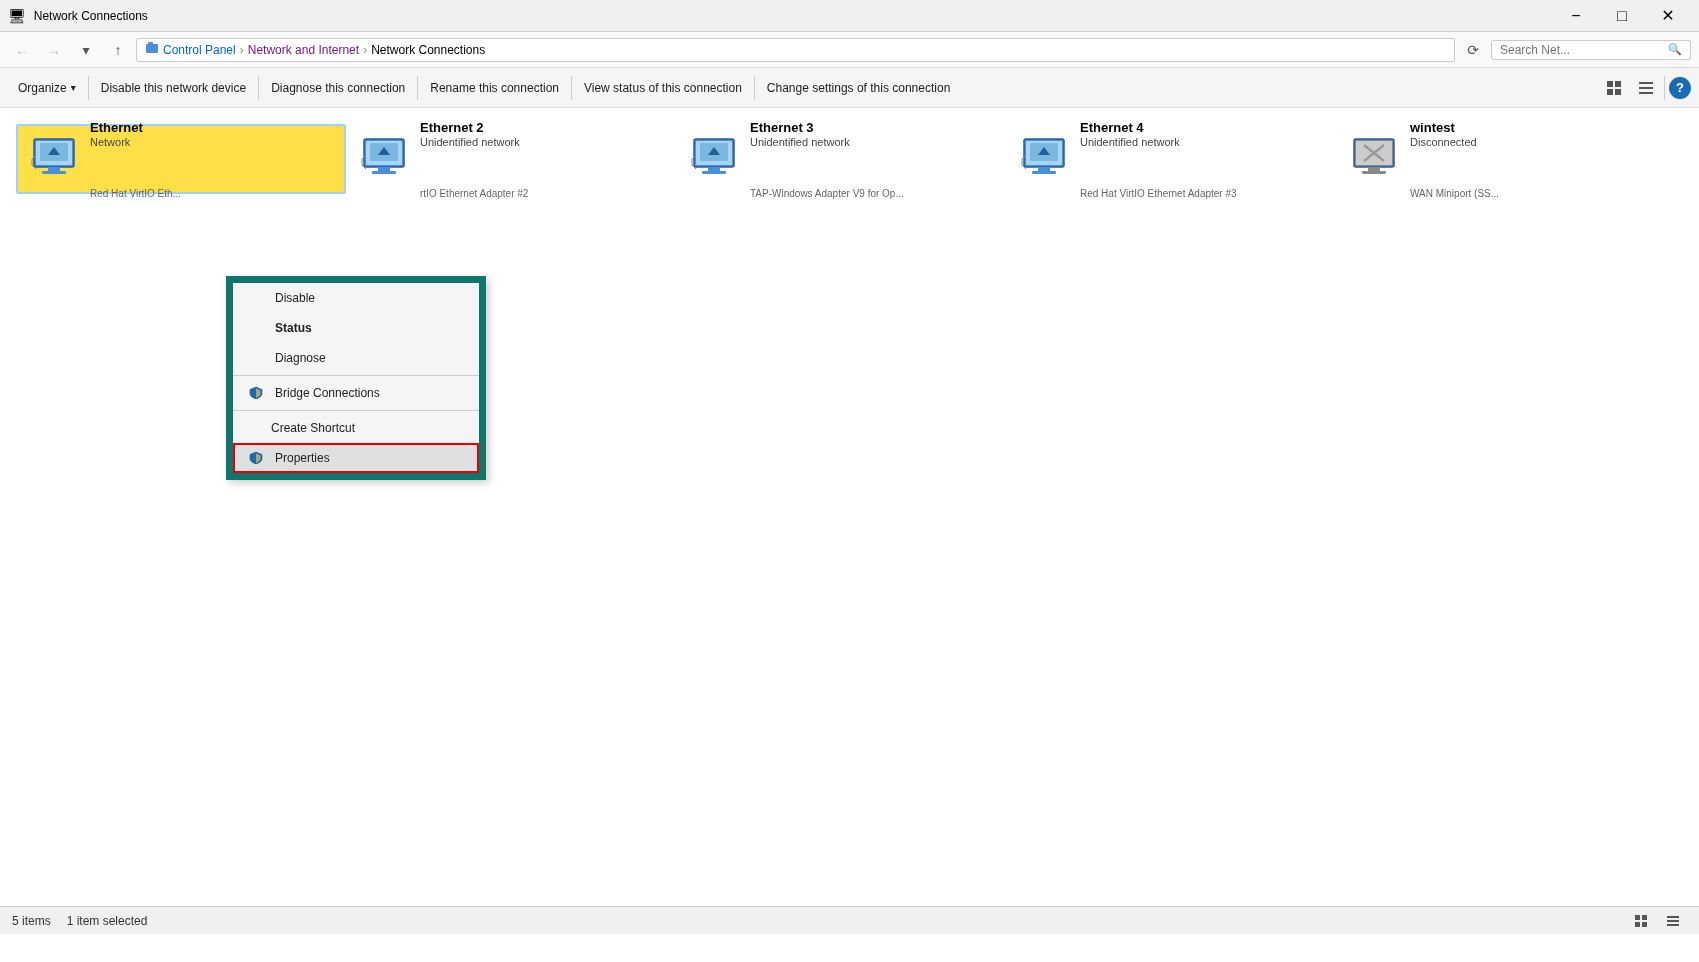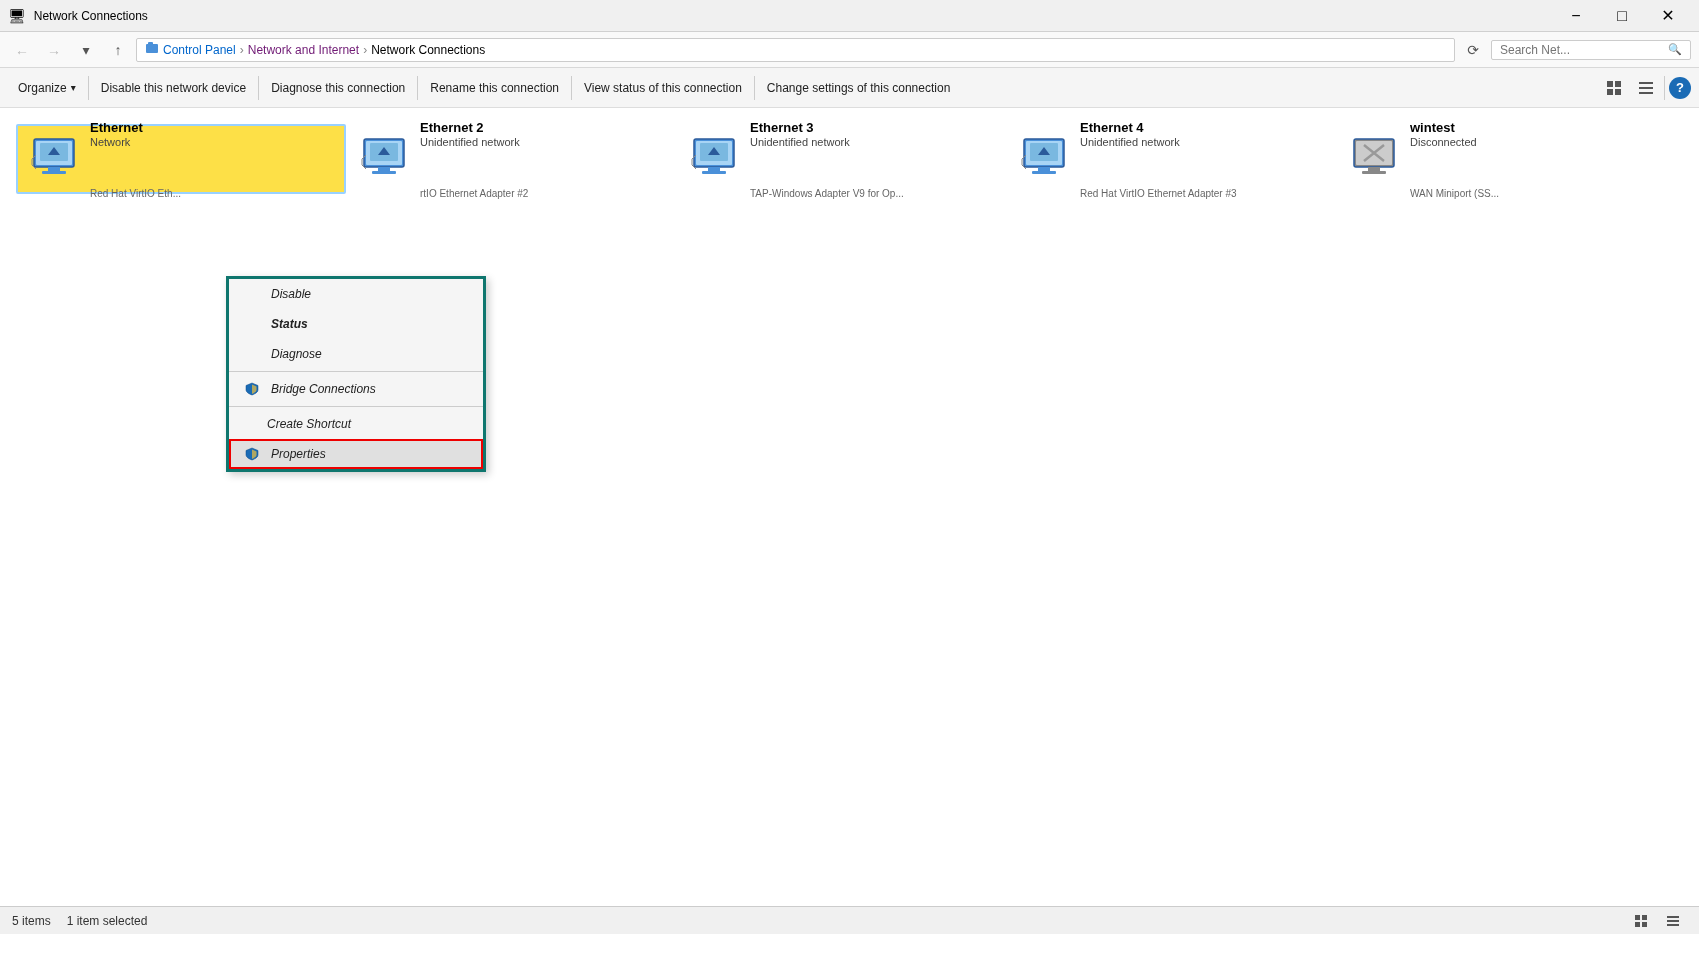--- a/index.html
+++ b/index.html
@@ -86,23 +86,22 @@
     .status-bar {
       height: 28px; background: #f0f0f0; border-top: 1px solid #ccc;
       display: flex; align-items: center; padding: 0 12px; gap: 16px;
       font-size: 12px; color: #333; position: absolute; bottom: 0; left: 0; right: 0;
     }
     .status-bar-right { margin-left: auto; display: flex; gap: 4px; }
 
     
     .context-menu {
       position: absolute; top: 168px; left: 226px; width: 260px;
-      background: #f5f5f5; border: 3px solid #0f766e; box-shadow: 3px 3px 8px rgba(0,0,0,0.2);
+      background: #f5f5f5; border: 7px solid #0f766e; box-shadow: 3px 3px 8px rgba(0,0,0,0.2);
       z-index: 100;
-      font-style: italic;
     }
     .ctx-item {
       height: 30px; display: flex; align-items: center; padding: 0 16px; gap: 8px;
       font-size: 12px; cursor: pointer; color: #222;
     }
     .ctx-item.disabled { color: #aaa; cursor: default; }
     .ctx-item.bold { font-weight: bold; }
     .ctx-item.highlighted {
       background: #e0e0e0;
       outline: 2px solid #e00;

